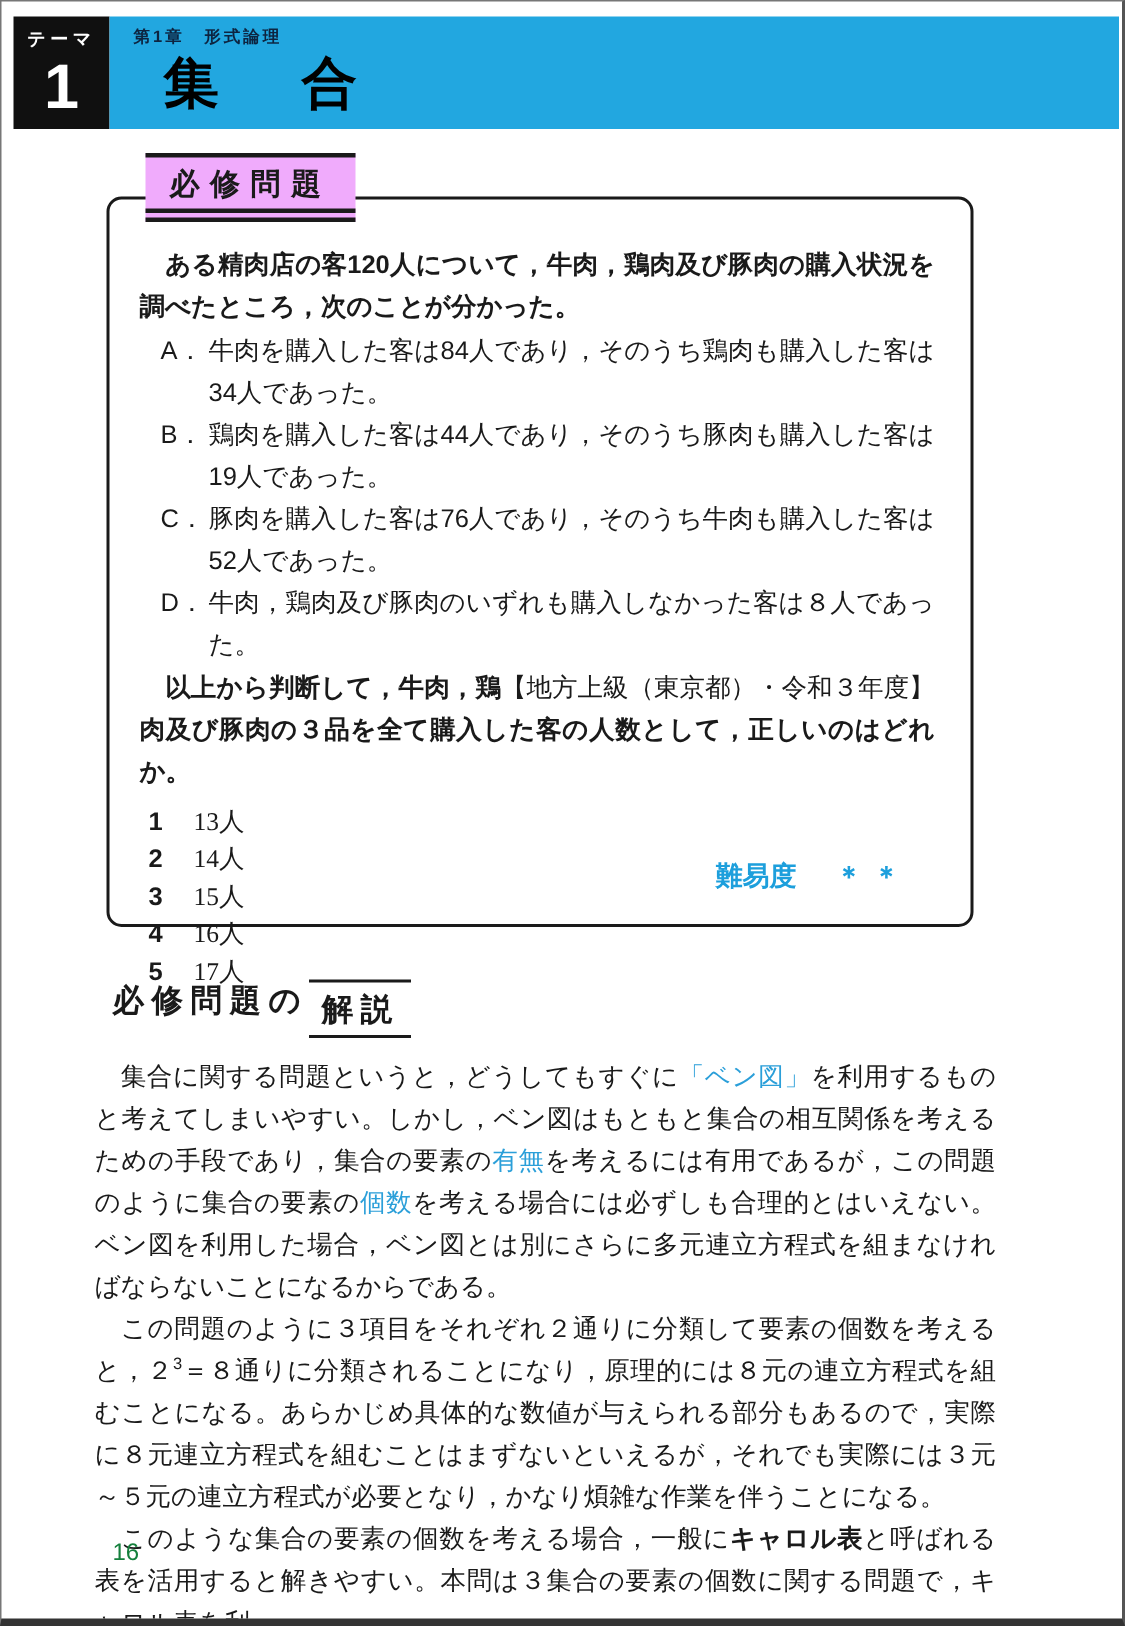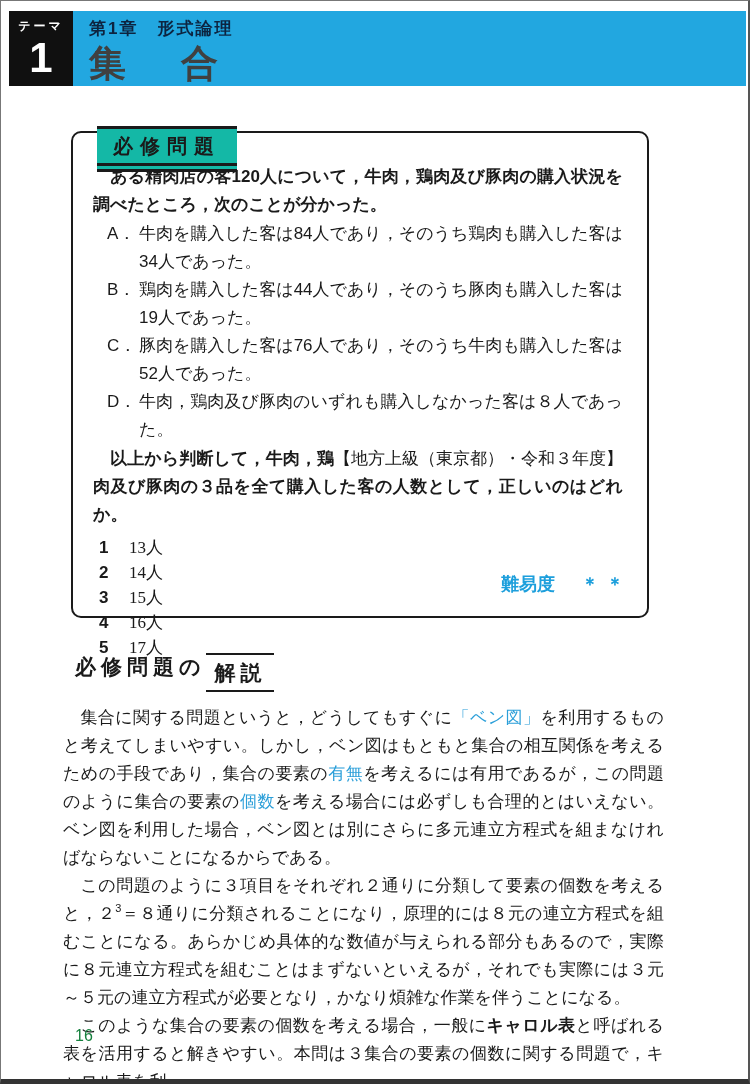--- a/index.html
+++ b/index.html
@@ -20,53 +20,53 @@
   .theme-box{
     position:absolute;left:8px;top:10px;width:64px;height:75px;
     background:#101010;color:#fff;text-align:center;box-sizing:border-box;
   }
   .theme-label{font-size:12px;font-weight:bold;letter-spacing:3px;margin-top:7px;}
   .theme-number{font-size:42px;font-weight:bold;line-height:46px;font-family:"Liberation Sans",sans-serif;}
   .banner{
     position:absolute;left:72px;top:10px;right:2px;height:75px;
     background:#22a7e0;box-sizing:border-box;padding:6px 0 0 16px;
   }
-  .banner-chapter{font-size:17px;font-weight:bold;color:#0d2440;letter-spacing:2px;}
-  .banner-title{font-size:37px;font-weight:bold;color:#404040;letter-spacing:9px;line-height:44px;margin-top:2px;}
+  .banner-chapter{font-size:11px;font-weight:bold;color:#0d2440;letter-spacing:2px;}
+  .banner-title{font-size:37px;font-weight:bold;color:#000000;letter-spacing:9px;line-height:44px;margin-top:2px;margin-left:20px;}
 
   
   .problem-box{
     position:absolute;left:70px;top:130px;width:578px;height:487px;
     border:2.5px solid #1a1a1a;border-radius:10px;box-sizing:border-box;
     padding:30px 24px 0 20px;
     background:#fff;
   }
   .problem-label{
-    position:absolute;left:96px;top:101px;background:#14b8a6;z-index:2;margin-top:24px;
+    position:absolute;left:96px;top:101px;background:#f0abfc;z-index:2;
   }
   .problem-label-inner{
     border-top:3px solid #1a1a1a;border-bottom:3px solid #1a1a1a;
     padding:4px 16px 3px 16px;
     font-size:20px;font-weight:bold;letter-spacing:7px;
   }
   .problem-label::after{content:"";display:block;height:3px;background:#1a1a1a;margin-top:3px;}
 
   .q-intro{font-size:17px;line-height:28px;font-weight:bold;text-align:justify;}
   .q-items{margin-top:1px;}
   .q-item{display:flex;font-size:17px;line-height:28px;margin-left:14px;}
   .q-letter{flex:0 0 32px;}
   .q-item-text{flex:1;text-align:justify;}
   .q-question{font-size:17px;line-height:28px;font-weight:bold;text-align:justify;margin-top:1px;}
   .q-source{float:right;font-weight:normal;font-family:"Liberation Serif",serif;}
   .q-options{margin-top:6px;margin-left:6px;}
   .q-option{display:flex;font-size:17px;line-height:25px;margin-bottom:0;}
   .q-option-num{flex:0 0 30px;font-weight:bold;}
   .q-option-value{font-family:"Liberation Serif",serif;}
   .difficulty{
-    position:absolute;right:16px;bottom:20px;
+    position:absolute;right:40px;bottom:20px;
     color:#1d9fdc;font-weight:bold;font-size:18px;
   }
   .difficulty-stars{margin-left:26px;letter-spacing:7px;}
 
   
   .kaisetsu{position:absolute;left:62px;top:652px;width:601px;}
   .k-heading{display:flex;margin-left:12px;}
   .k-heading-plain{font-size:21px;font-weight:bold;letter-spacing:5px;}
   .k-heading-boxed{
     font-size:21px;font-weight:bold;letter-spacing:5px;

